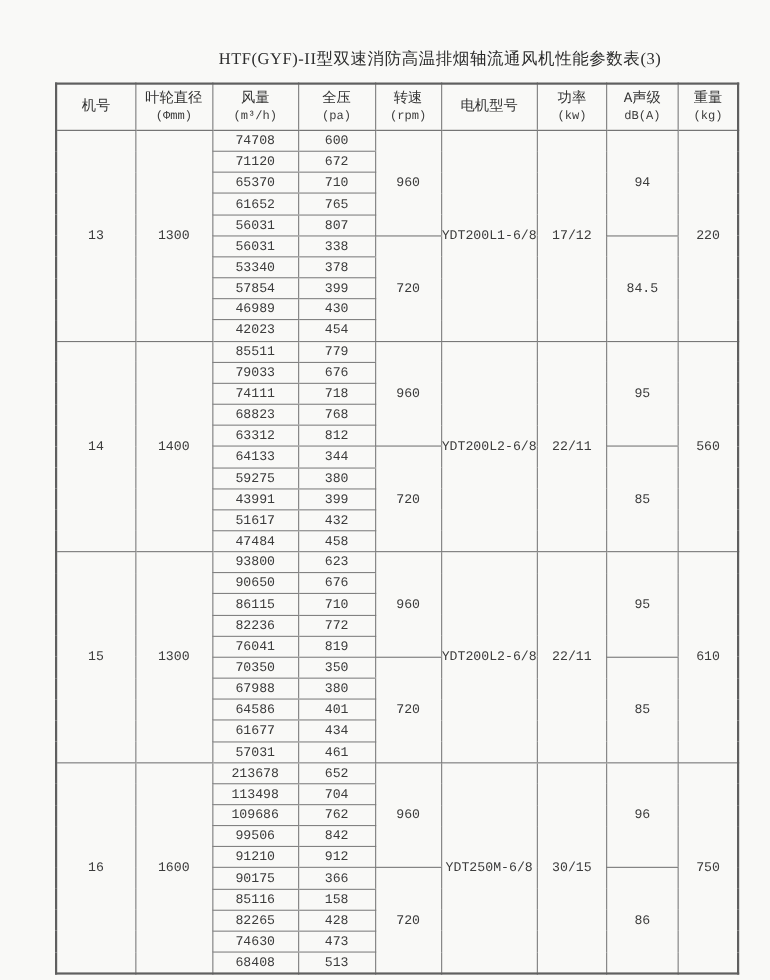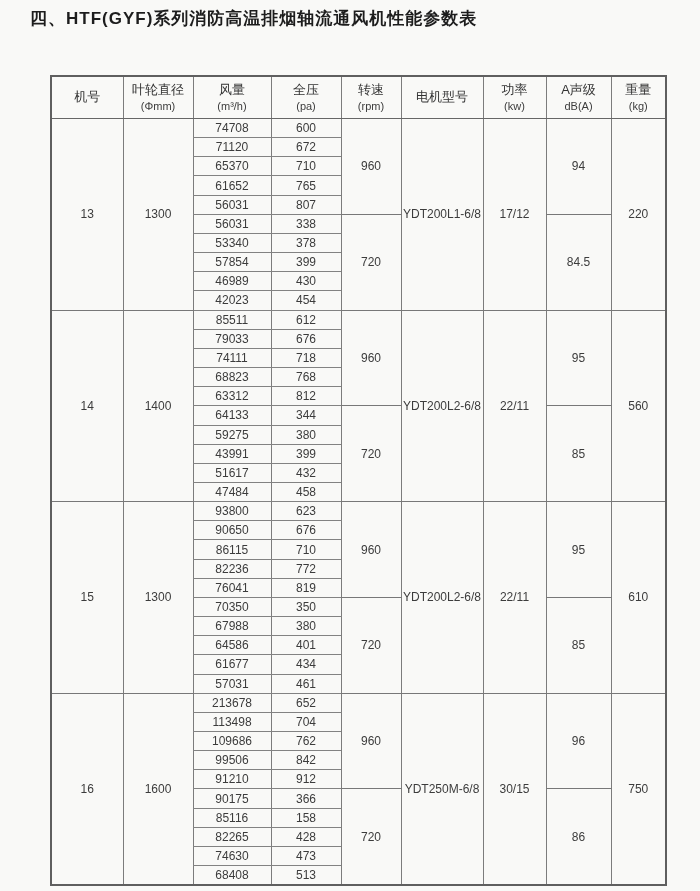--- a/index.html
+++ b/index.html
@@ -20,20 +20,21 @@
     position:absolute; left:105px; top:44px; width:590px;
     text-align:center; font-size:15px; color:#2c2c2c;
     letter-spacing:0.5px;
     font-family:"Liberation Serif", serif;
   }
   table.params {
     position:absolute; left:50px; top:75px;
     border-collapse:collapse; table-layout:fixed;
     border:2px solid #5f5f5f;
     background:transparent;
+    font-family:Liberation Mono, monospace;
   }
   table.params th, table.params td {
     border-left:1px solid #7c7c7c;
     padding:0; margin:0;
     text-align:center; vertical-align:middle;
     font-size:12px; color:#3c3c3c;
     overflow:hidden; white-space:nowrap;
   }
   table.params thead th {
     height:41px;
@@ -47,22 +48,22 @@
   td.vol-cell { border-left:1px solid #6d6d6d; }
   td.speed-cell { border-left:1px solid #6d6d6d; }
   td.span-cell { border-bottom:1px solid #787878; }
   td.motor-cell { font-size:11.5px; }
 </style>
 </head>
 <body>
 
 <div class="page">
 
-  <div class="doc-title">四、HTF(GYF)系列消防高温排烟轴流通风机性能参数表</div>
-
+
+  <div class="table-title">HTF(GYF)-II型双速消防高温排烟轴流通风机性能参数表(3)</div>
 
   <table class="params">
     <colgroup>
       <col style="width:72px">
         <col style="width:70px">
         <col style="width:78px">
       <col style="width:70px">
         <col style="width:60px">
         <col style="width:82px">
       <col style="width:63px">
@@ -154,21 +155,21 @@
           <td class="prs-cell">430</td>
         </tr>
         <tr>
           <td class="vol-cell">42023</td>
           <td class="prs-cell">454</td>
         </tr>
         <tr>
           <td rowspan="10" class="span-cell">14</td>
           <td rowspan="10" class="span-cell">1400</td>
           <td class="vol-cell">85511</td>
-          <td class="prs-cell">612</td>
+          <td class="prs-cell">779</td>
           <td rowspan="5" class="span-cell speed-cell">960</td>
           <td rowspan="10" class="span-cell motor-cell">YDT200L2-6/8</td>
           <td rowspan="10" class="span-cell">22/11</td>
           <td rowspan="5" class="span-cell">95</td>
           <td rowspan="10" class="span-cell">560</td>
         </tr>
         <tr>
           <td class="vol-cell">79033</td>
           <td class="prs-cell">676</td>
         </tr>

